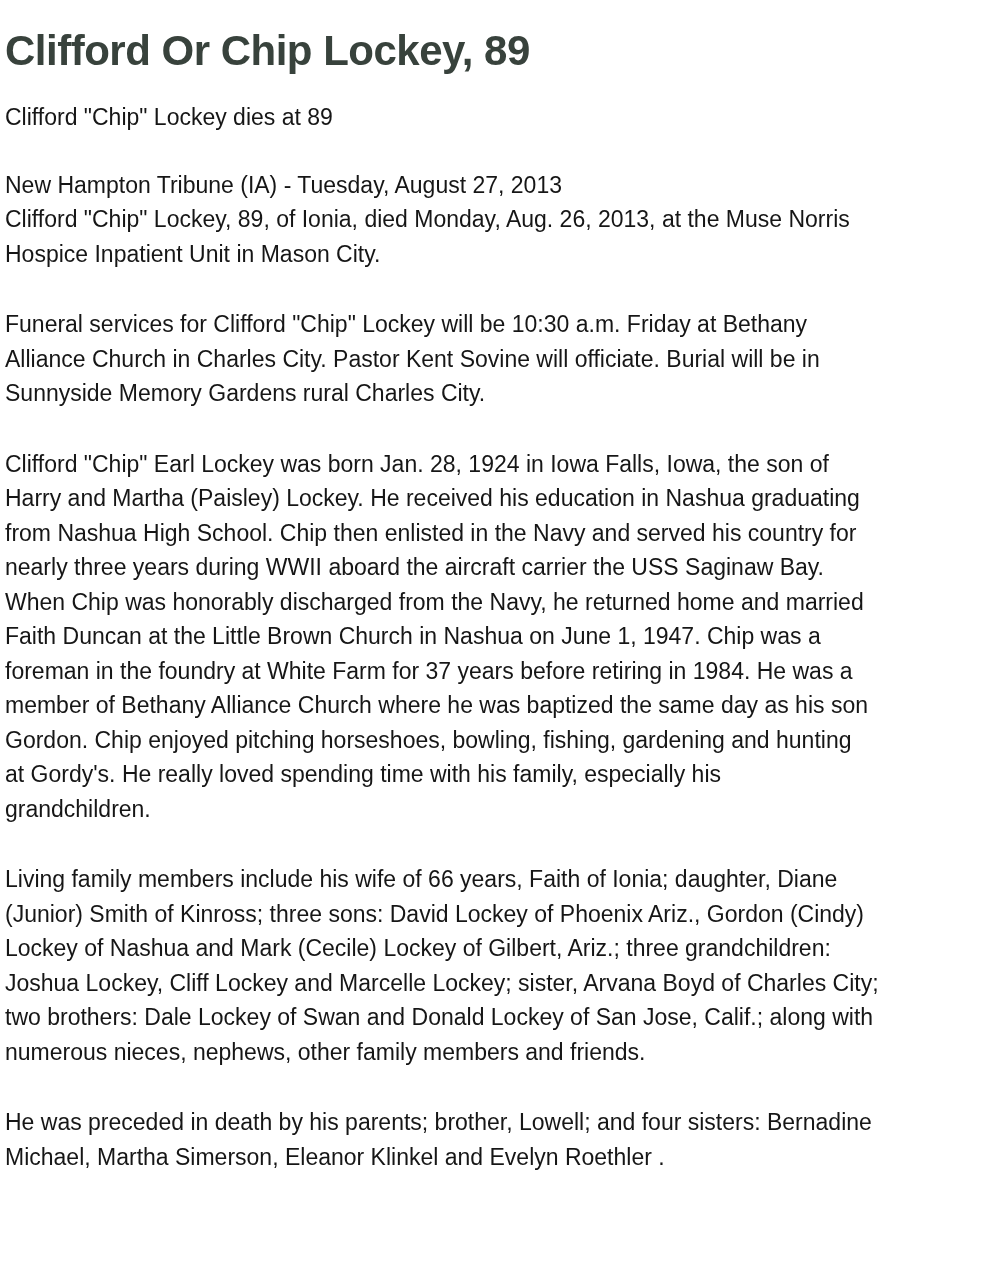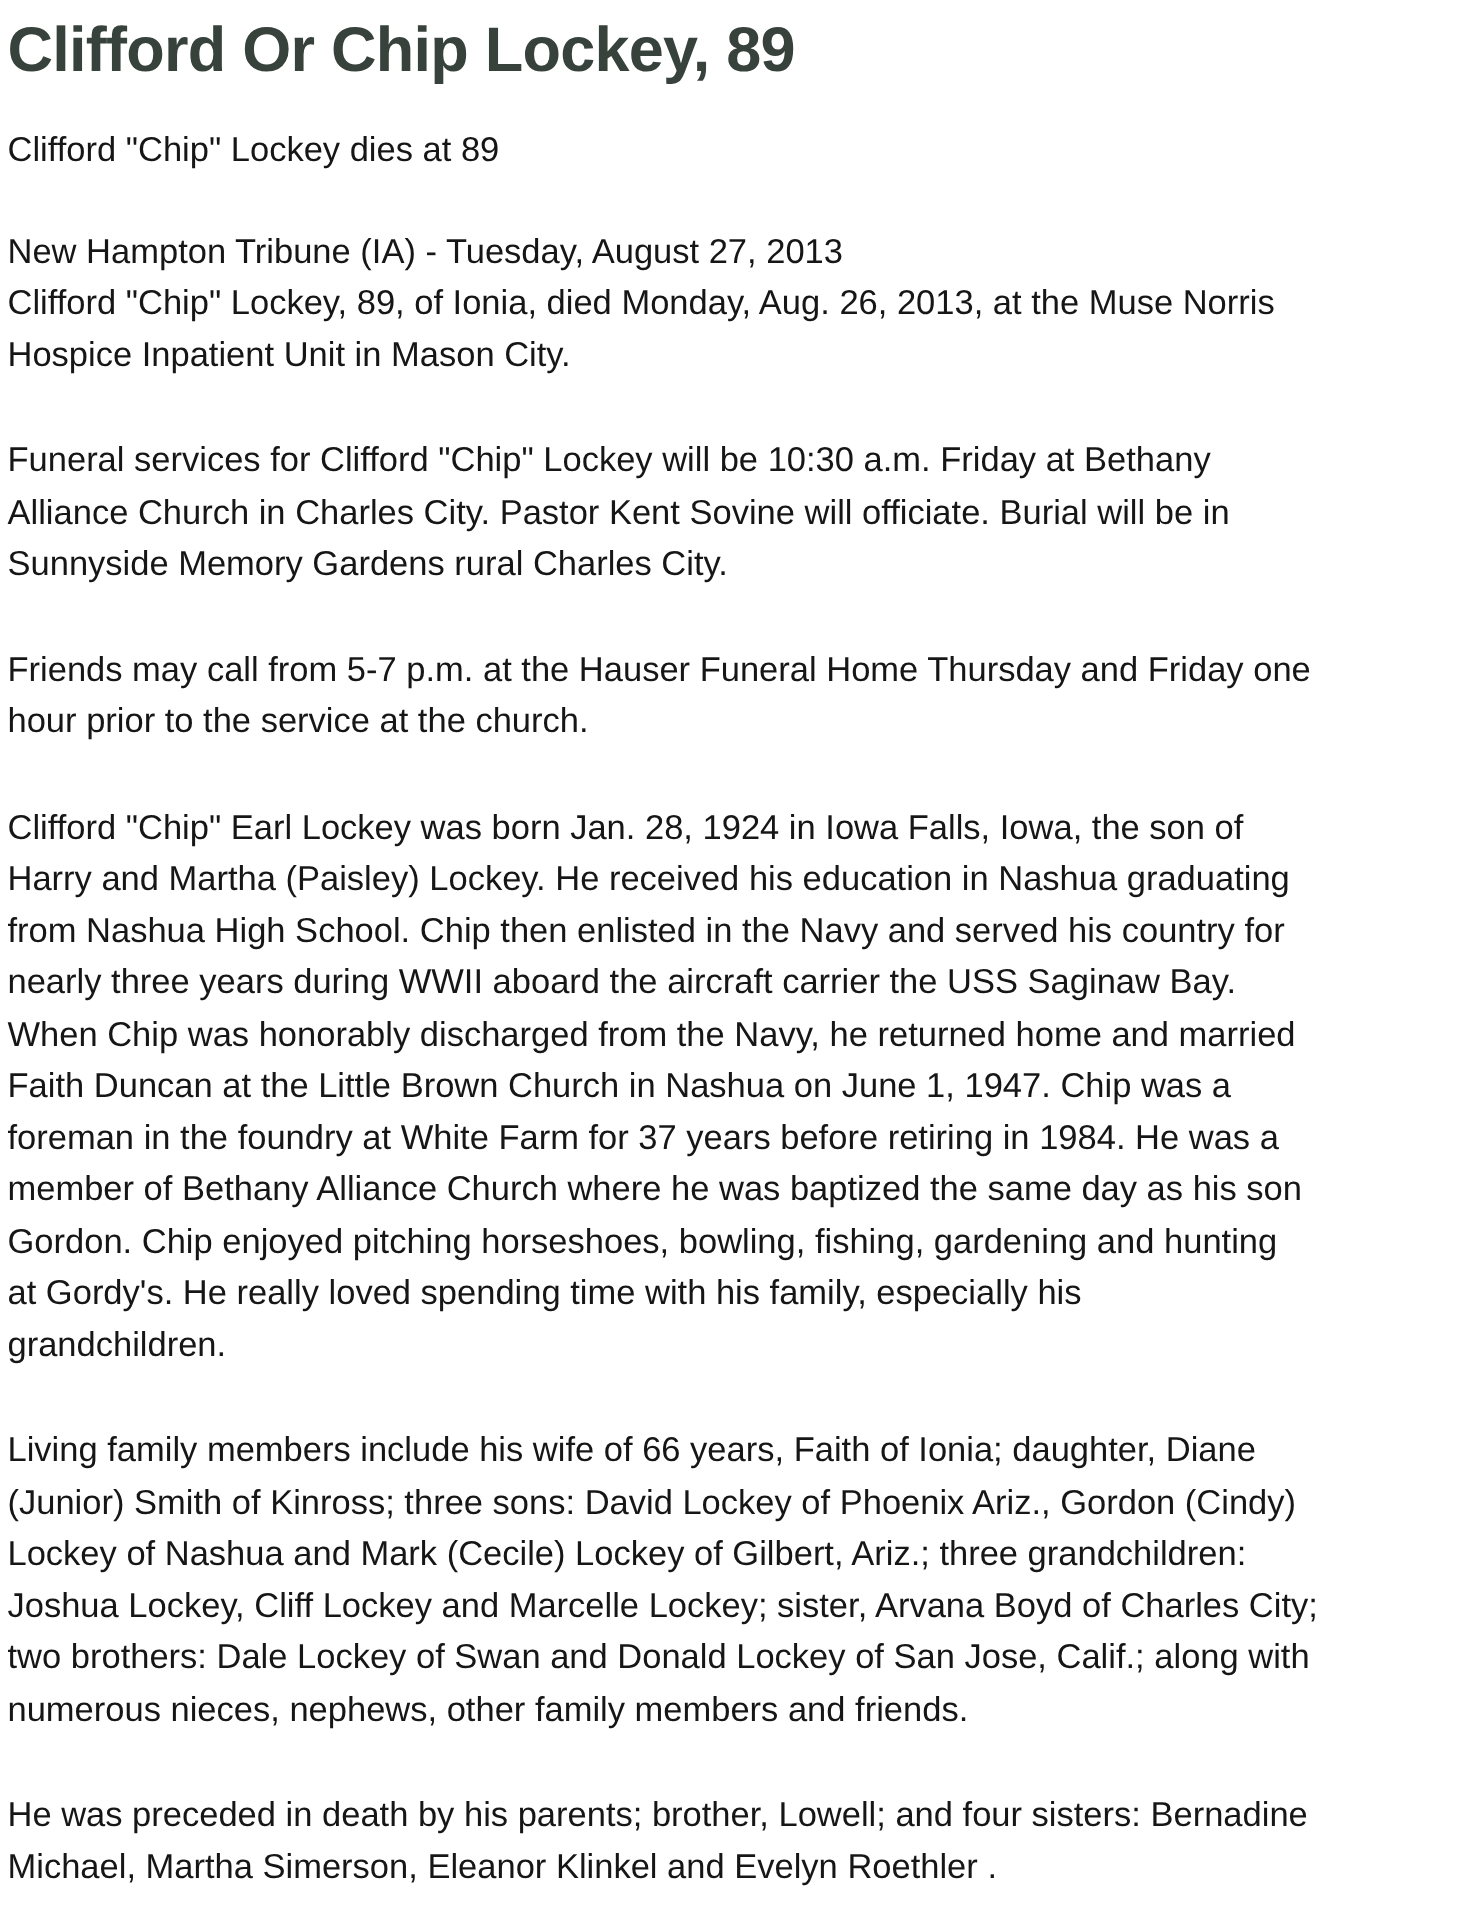--- a/index.html
+++ b/index.html
@@ -6,21 +6,21 @@
     margin: 0;
     padding: 0;
     background: #ffffff;
   }
   .page {
     position: relative;
     width: 983px;
     height: 1277px;
     box-sizing: border-box;
     background: var(--bg-color, #ffffff);
-    padding: 5px 6px 0 5px;
+    padding: 23px 6px 0 5px;
     overflow: hidden;
     font-family: "Liberation Sans", "DejaVu Sans", sans-serif;
     color: var(--body-color, #161616);
   }
   h1.headline {
     margin: 0;
     font-size: 42px;
     line-height: 55px;
     font-weight: bold;
     letter-spacing: -0.5px;
@@ -56,22 +56,20 @@
   <p class="subtitle">Clifford "Chip" Lockey dies at 89</p>
 
   <p class="dateline">New Hampton Tribune (IA) - Tuesday, August 27, 2013</p>
 
   <div class="article-body">
       <p>Clifford "Chip" Lockey, 89, of Ionia, died Monday, Aug. 26, 2013, at the Muse Norris
 Hospice Inpatient Unit in Mason City.</p>
       <p>Funeral services for Clifford "Chip" Lockey will be 10:30 a.m. Friday at Bethany
 Alliance Church in Charles City. Pastor Kent Sovine will officiate. Burial will be in
 Sunnyside Memory Gardens rural Charles City.</p>
-      <p>Friends may call from 5-7 p.m. at the Hauser Funeral Home Thursday and Friday one
-hour prior to the service at the church.</p>
       <p>Clifford "Chip" Earl Lockey was born Jan. 28, 1924 in Iowa Falls, Iowa, the son of
 Harry and Martha (Paisley) Lockey. He received his education in Nashua graduating
 from Nashua High School. Chip then enlisted in the Navy and served his country for
 nearly three years during WWII aboard the aircraft carrier the USS Saginaw Bay.
 When Chip was honorably discharged from the Navy, he returned home and married
 Faith Duncan at the Little Brown Church in Nashua on June 1, 1947. Chip was a
 foreman in the foundry at White Farm for 37 years before retiring in 1984. He was a
 member of Bethany Alliance Church where he was baptized the same day as his son
 Gordon. Chip enjoyed pitching horseshoes, bowling, fishing, gardening and hunting
 at Gordy's. He really loved spending time with his family, especially his

